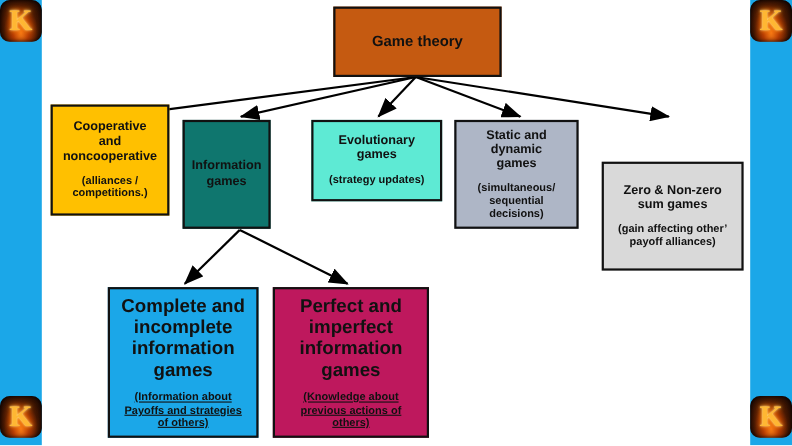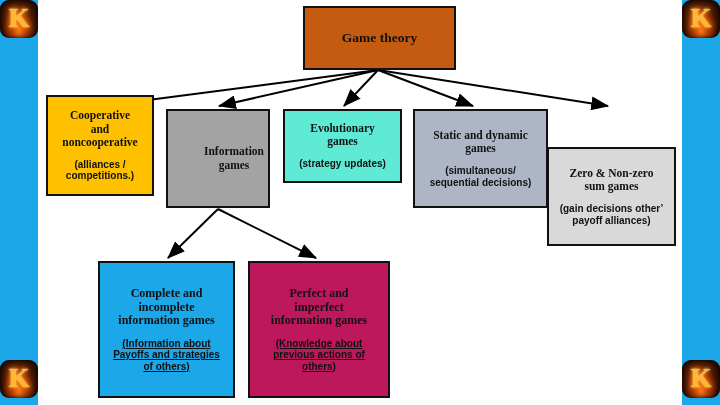--- a/index.html
+++ b/index.html
@@ -72,53 +72,52 @@
     align-items: center;
     justify-content: center;
     text-align: center;
     color: #111111;
     padding: 3px 4px;
     z-index: 3;
   }
   .node .title {
     font-weight: bold;
     line-height: 1.14;
-    font-family: Liberation Serif, serif;
   }
   .node .sub {
     font-weight: bold;
     line-height: 1.14;
   }
   .node .sub.spaced { margin-top: 10px; }
 
   #n-root      { left: 303px; top: 6px;   width: 153px; height: 64px;  background: #C55A11; }
   #n-root .title { font-size: 13.5px; }
 
   #n-coop      { left: 46px;  top: 95px; width: 108px; height: 101px; background: #FFC000; }
-  #n-info      { left: 166px; top: 109px; width: 104px; height: 99px;  background: #a3a3a3; align-items: flex-end; }
+  #n-info      { left: 166px; top: 109px; width: 80px; height: 99px;  background: #0f766e; }
   #n-evo       { left: 283px; top: 109px; width: 119px; height: 74px;  background: #5eead4; }
-  #n-static    { left: 413px; top: 109px; width: 135px; height: 99px;  background: #AEB6C6; }
+  #n-static    { left: 413px; top: 109px; width: 113px; height: 99px;  background: #AEB6C6; }
   #n-zero      { left: 547px; top: 109px; width: 129px; height: 99px;  background: #D9D9D9; margin-top: 38px; }
 
   #n-complete  { left: 98px;  top: 261px; width: 137px; height: 137px; background: #1BA7E8; }
   #n-perfect   { left: 248px; top: 261px; width: 142px; height: 137px; background: #be185d; }
 
   #n-coop .title,
   #n-info .title,
   #n-evo .title,
   #n-static .title,
   #n-zero .title      { font-size: 11.5px; }
   #n-coop .sub,
   #n-info .sub,
   #n-evo .sub,
   #n-static .sub,
   #n-zero .sub        { font-size: 10px; }
 
   #n-complete .title,
-  #n-perfect .title   { font-size: 12px; }
+  #n-perfect .title   { font-size: 17px; }
   #n-complete .sub,
   #n-perfect .sub     { font-size: 10px; text-decoration: underline; }
 
   #connectors {
     position: absolute;
     left: 0; top: 0;
     width: 720px;
     height: 405px;
     z-index: 2;
   }
@@ -204,21 +203,21 @@
       <div>sequential decisions)</div>
     </div>
   </div>
 
   <div class="node" id="n-zero">
     <div class="title">
       <div>Zero &amp; Non-zero</div>
       <div>sum games</div>
     </div>
     <div class="sub spaced">
-      <div>(gain decisions other’</div>
+      <div>(gain affecting other’</div>
       <div>payoff alliances)</div>
     </div>
   </div>
 
   <div class="node" id="n-complete">
     <div class="title">
       <div>Complete and</div>
       <div>incomplete</div>
       <div>information games</div>
     </div>

